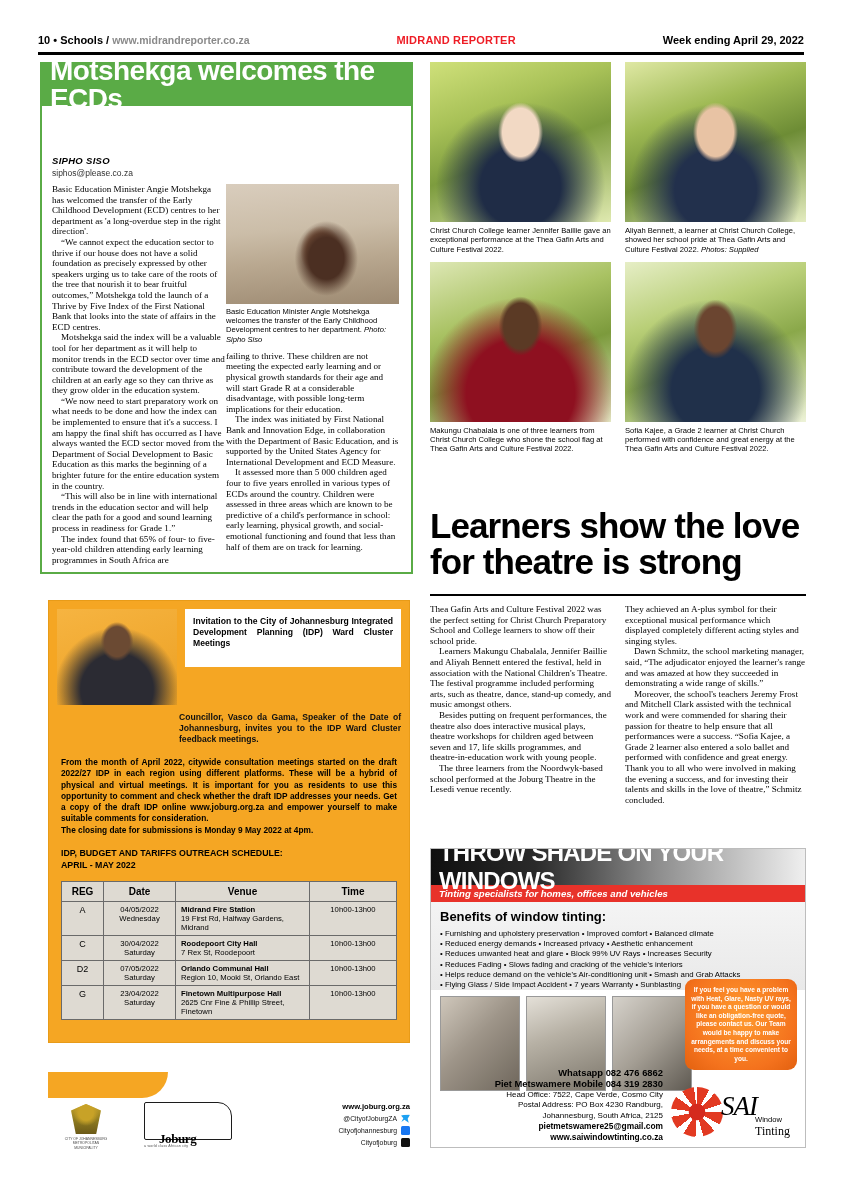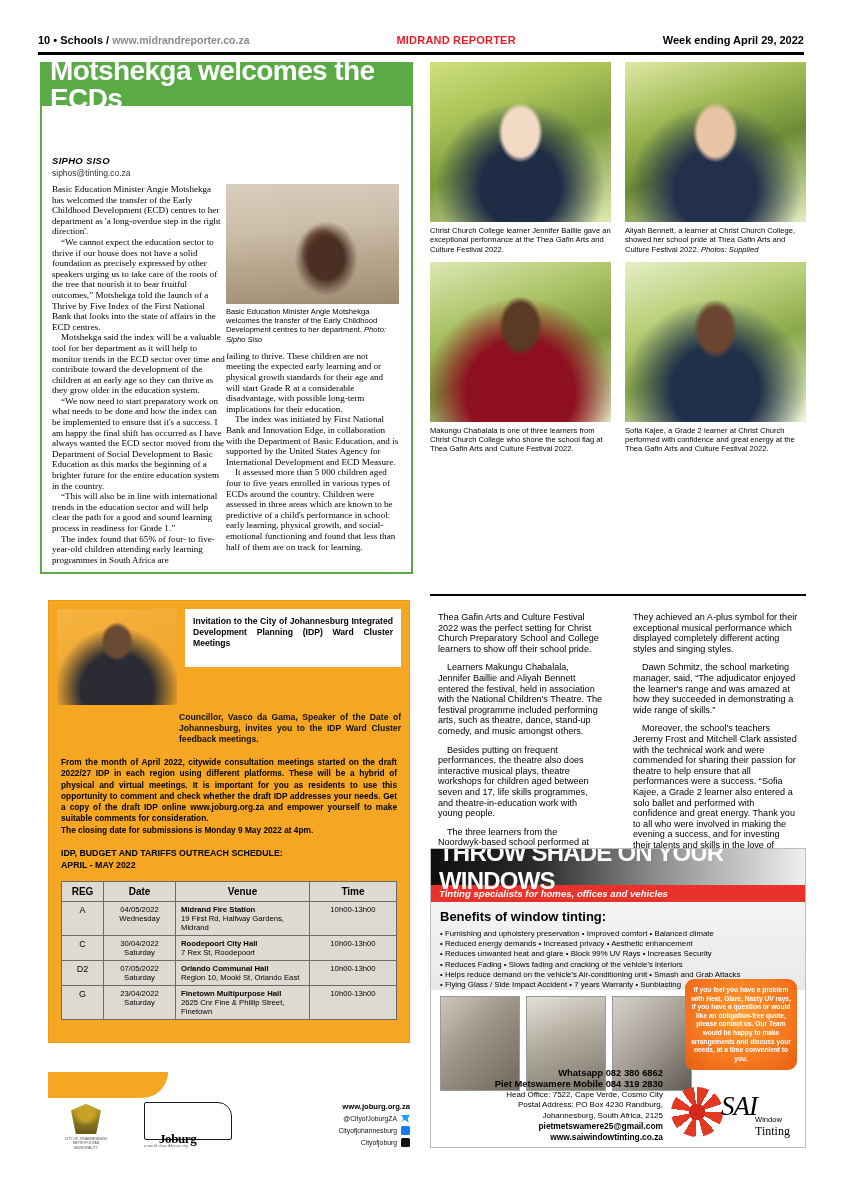--- a/index.html
+++ b/index.html
@@ -96,21 +96,21 @@
     position:absolute; left:430px; top:508px; width:376px;
   }
   .headline2 h2 {
     margin:0; font-size:35px; line-height:36px; font-weight:bold;
     letter-spacing:-0.9px; font-family:"Liberation Sans", sans-serif;
   }
   .hl2-rule { position:absolute; left:430px; top:594px; width:376px; height:1.6px; background:#000; }
 
   .story2 { position:absolute; left:430px; top:604px; width:376px; display:flex; gap:14px; }
   .story2 .col { width:181px; }
-  .story2 p { margin:8px; font-family:Liberation Sans, sans-serif; font-size:9.1px; line-height:10.6px; }
+  .story2 p { margin:0; font-family:Liberation Serif, serif; font-size:9.1px; line-height:10.6px; }
   .story2 p.ind { text-indent:9px; }
 
   
   .idp {
     position:absolute; left:48px; top:600px; width:362px; height:443px;
     background:#f5a623; border:1px solid #e89b18;
   }
   .idp-top { display:flex; padding:8px 8px 0 8px; gap:8px; }
   .idp-portrait {
     width:120px; height:96px;
@@ -258,21 +258,21 @@
     <div class="mh-right">Week ending April 29, 2022</div>
   </div>
   <div class="mh-rule"></div>
 
   <div class="article-box">
     <div class="article-head">
       <h1>Motshekga welcomes the ECDs</h1>
     </div>
     <div class="byline">
       <div class="name">SIPHO SISO</div>
-      <div class="mail">siphos@tinting.co.za</div>
+      <div class="mail">siphos@please.co.za</div>
     </div>
     <div class="art-cols">
       <div class="art-col">
         <p>Basic Education Minister Angie Motshekga has welcomed the transfer of the Early Childhood Development (ECD) centres to her department as 'a long-overdue step in the right direction'.</p>
         <p class="ind">“We cannot expect the education sector to thrive if our house does not have a solid foundation as precisely expressed by other speakers urging us to take care of the roots of the tree that nourish it to bear fruitful outcomes,” Motshekga told the launch of a Thrive by Five Index of the First National Bank that looks into the state of affairs in the ECD centres.</p>
         <p class="ind">Motshekga said the index will be a valuable tool for her department as it will help to monitor trends in the ECD sector over time and contribute toward the development of the children at an early age so they can thrive as they grow older in the education system.</p>
         <p class="ind">“We now need to start preparatory work on what needs to be done and how the index can be implemented to ensure that it's a success. I am happy the final shift has occurred as I have always wanted the ECD sector moved from the Department of Social Development to Basic Education as this marks the beginning of a brighter future for the entire education system in the country.</p>
         <p class="ind">“This will also be in line with international trends in the education sector and will help clear the path for a good and sound learning process in readiness for Grade 1.”</p>
         <p class="ind">The index found that 65% of four- to five-year-old children attending early learning programmes in South Africa are</p>
       </div>
@@ -314,20 +314,24 @@
       </div>
       <div class="pg-cell">
         <div class="pg-img img-d"></div>
         <div class="pg-cap">
           <span>Sofia Kajee, a Grade 2 learner at Christ Church performed with confidence and great energy at the Thea Gafin Arts and Culture Festival 2022.</span>
         </div>
       </div>
     </div>
   </div>
 
+  <div class="headline2">
+    <h2>Learners show the love</h2>
+    <h2>for theatre is strong</h2>
+  </div>
   <div class="hl2-rule"></div>
 
   <div class="story2">
     <div class="col">
       <p>Thea Gafin Arts and Culture Festival 2022 was the perfect setting for Christ Church Preparatory School and College learners to show off their school pride.</p>
       <p class="ind">Learners Makungu Chabalala, Jennifer Baillie and Aliyah Bennett entered the festival, held in association with the National Children's Theatre. The festival programme included performing arts, such as theatre, dance, stand-up comedy, and music amongst others.</p>
       <p class="ind">Besides putting on frequent performances, the theatre also does interactive musical plays, theatre workshops for children aged between seven and 17, life skills programmes, and theatre-in-education work with young people.</p>
       <p class="ind">The three learners from the Noordwyk-based school performed at the Joburg Theatre in the Lesedi venue recently.</p>
     </div>
     <div class="col">
@@ -461,21 +465,21 @@
       </ul>
     </div>
     <div class="tint-photos">
       <div class="tph tph1"></div>
       <div class="tph tph2"></div>
       <div class="tph tph3"></div>
     </div>
     <div class="tint-note">If you feel you have a problem with Heat, Glare, Nasty UV rays, if you have a question or would like an obligation-free quote, please contact us. Our Team would be happy to make arrangements and discuss your needs, at a time convenient to you.</div>
     <div class="tint-contact">
       <div class="tc-text">
-        <div class="b">Whatsapp 082 380 6862</div>
+        <div class="b">Whatsapp 082 476 6862</div>
         <div class="b">Piet Metswamere Mobile 084 319 2830</div>
         <div class="n">Head Office: 7522, Cape Verde, Cosmo City</div>
         <div class="n">Postal Address: PO Box 4230 Randburg,</div>
         <div class="n">Johannesburg, South Africa, 2125</div>
         <div class="e">pietmetswamere25@gmail.com</div>
         <div class="e">www.saiwindowtinting.co.za</div>
       </div>
       <div class="sai-logo">
         <div class="sai-sun"></div>
         <div class="sai-word">SAI</div>

